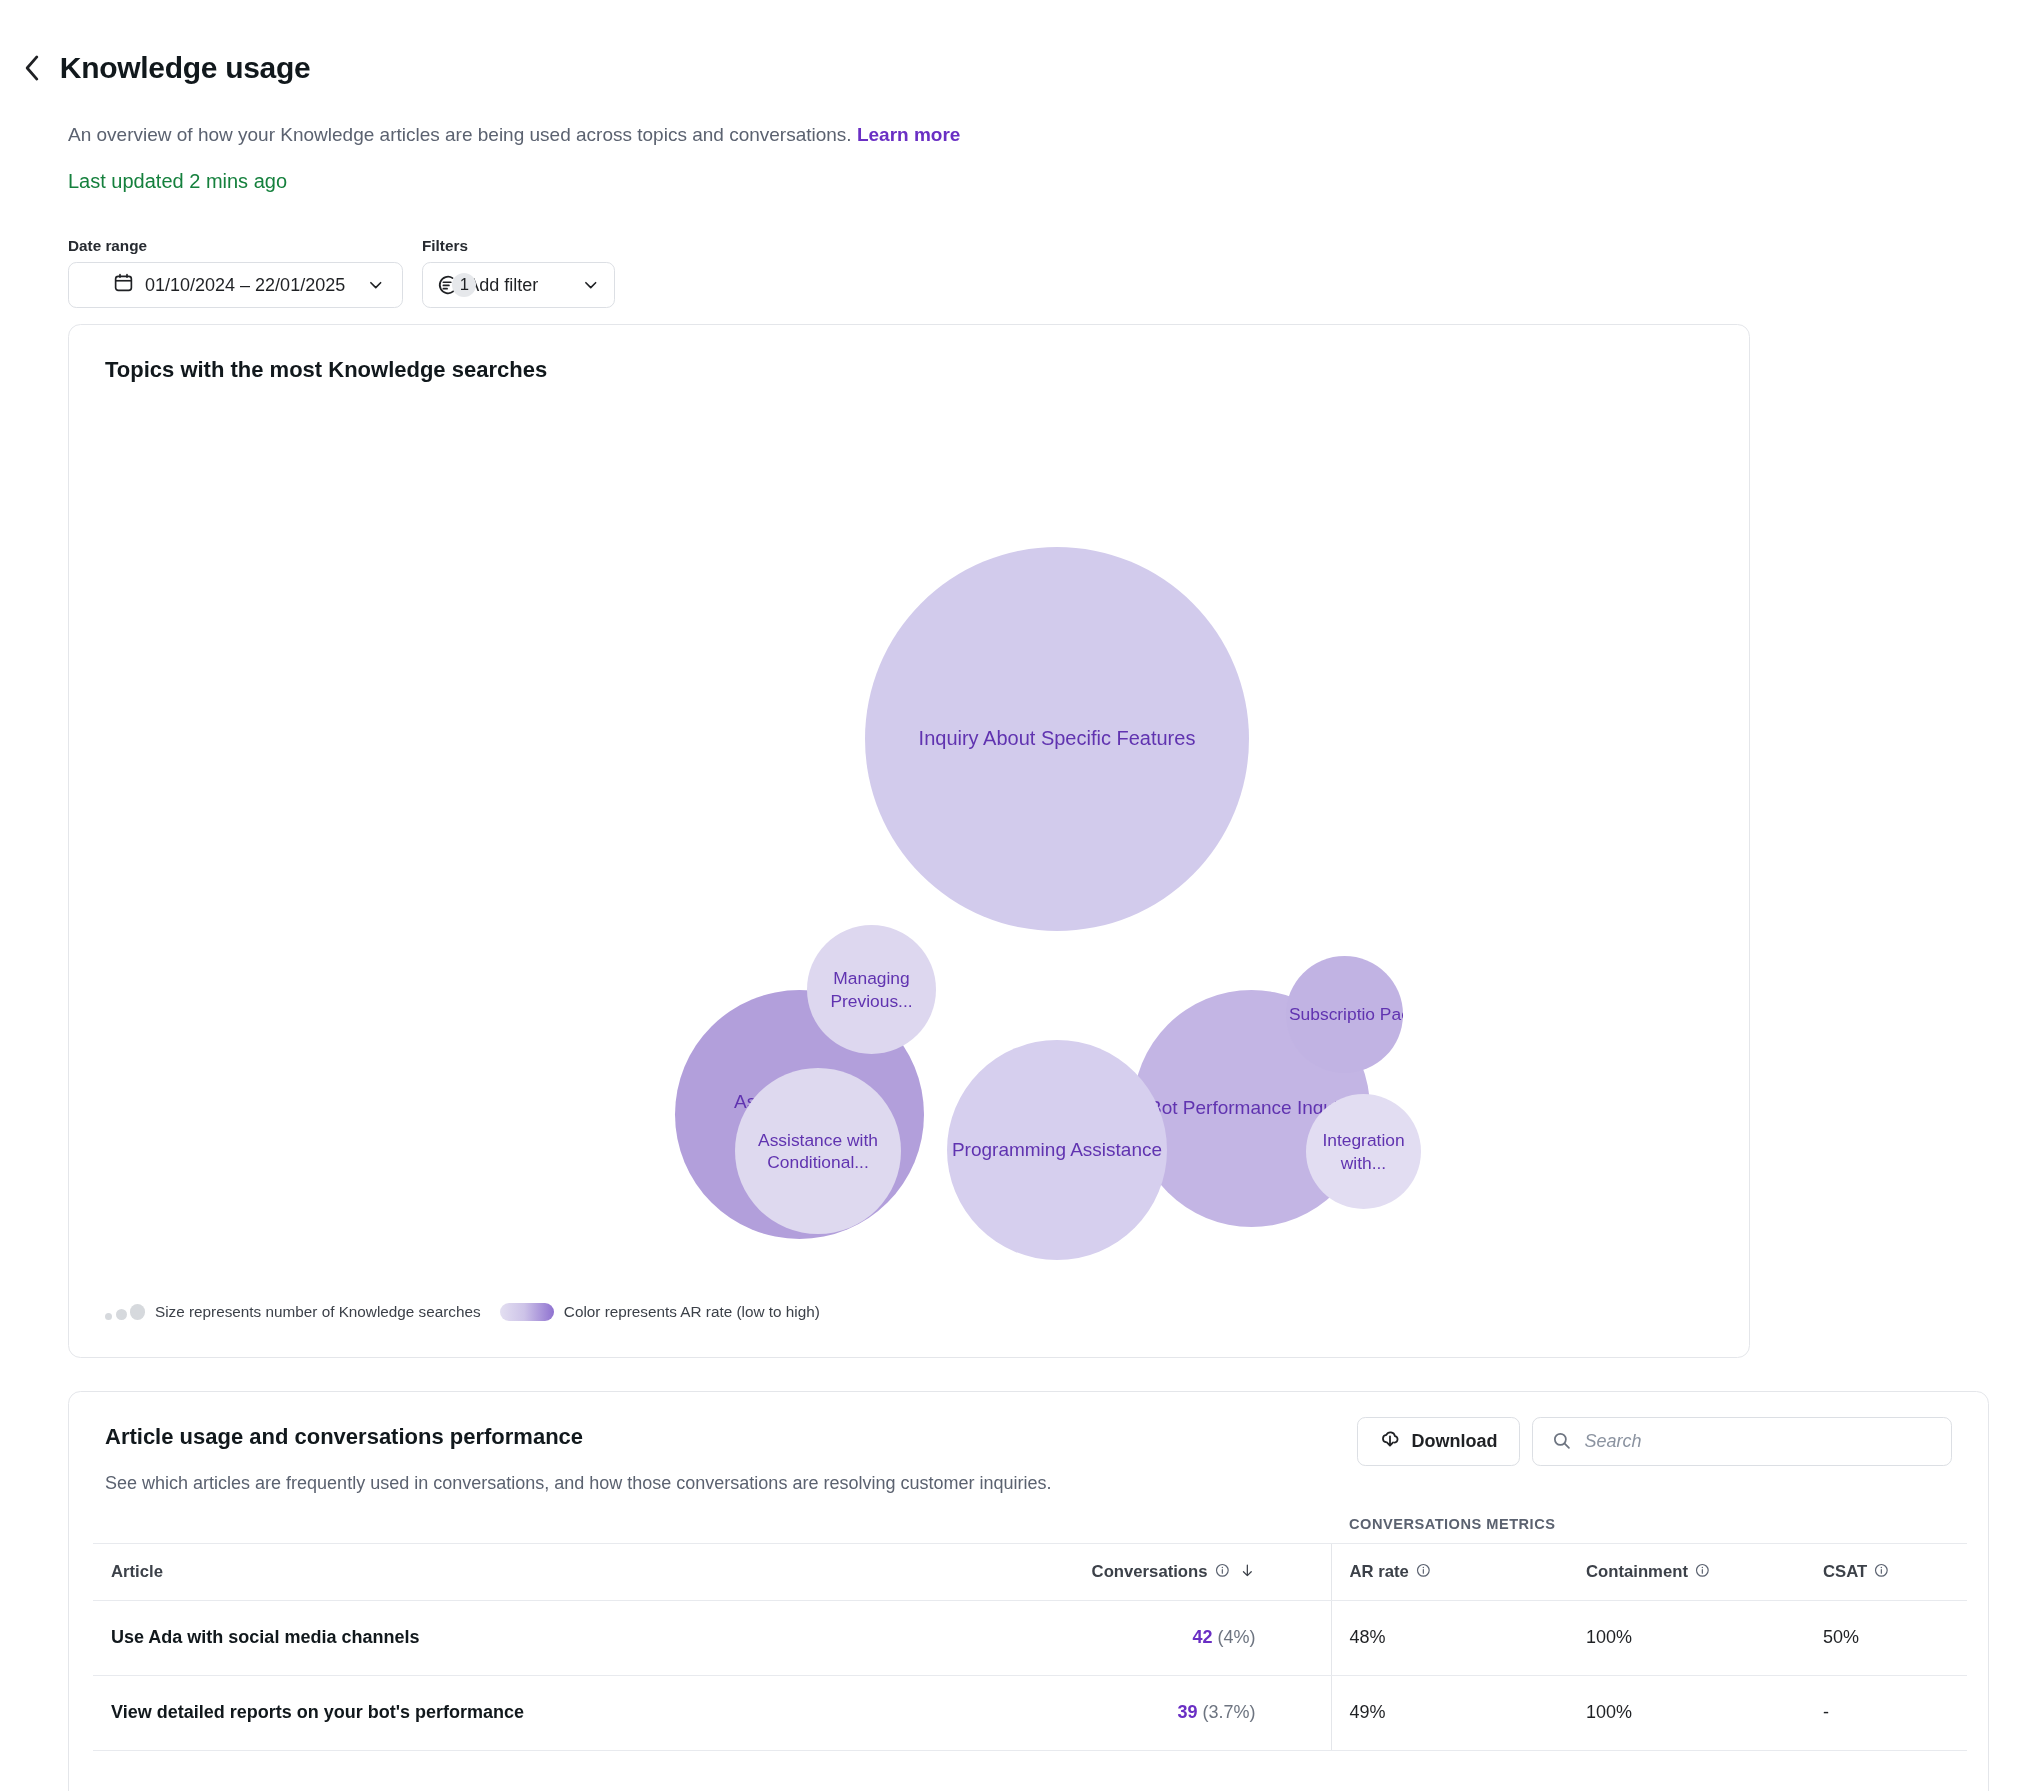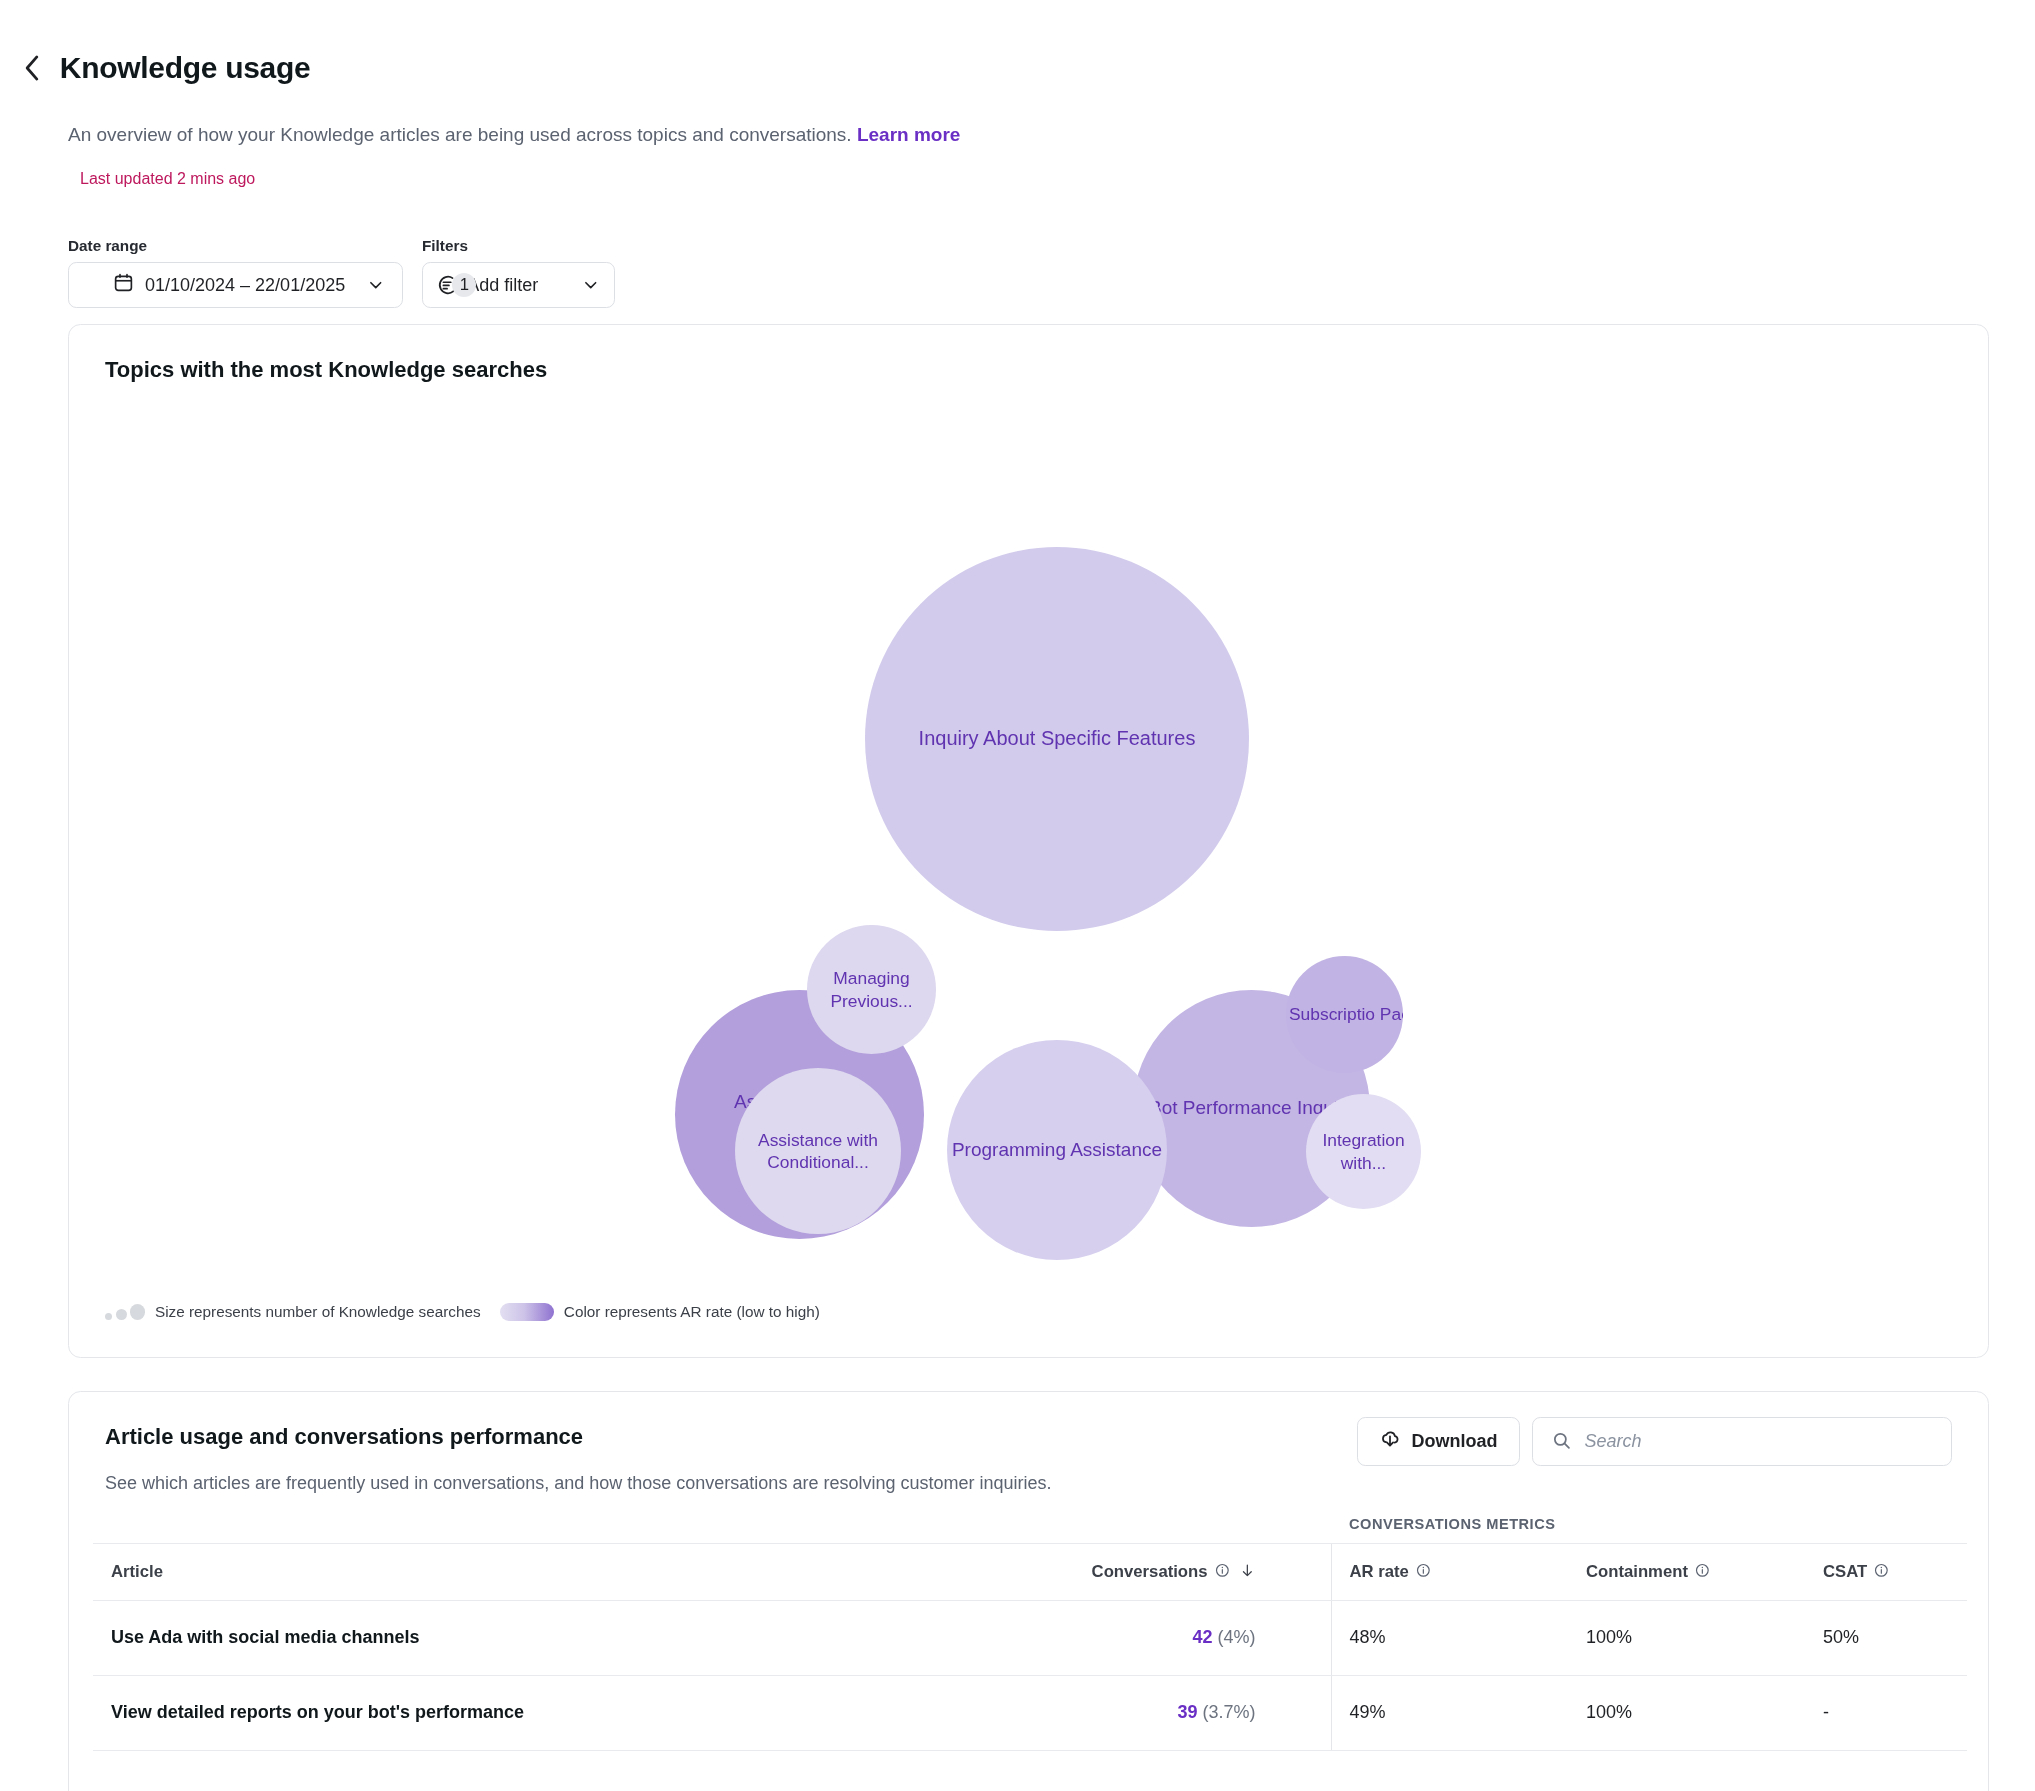--- a/index.html
+++ b/index.html
@@ -40,22 +40,22 @@
     background: #fff; display: flex; align-items: center; justify-content: center;
     cursor: pointer;
   }
 
   .subtitle {
     position: absolute; left: 68px; top: 124px;
     font-size: 19px; color: #5b6270; white-space: nowrap;
   }
   .subtitle a { color: #6a2fc4; font-weight: 700; text-decoration: none; cursor: pointer; }
   .last-updated {
-    position: absolute; left: 80px; top: 170px;
-    font-size: 16px; color: #be185d; white-space: nowrap;
+    position: absolute; left: 68px; top: 170px;
+    font-size: 20px; color: #15803d; white-space: nowrap;
   }
 
   
   .ctl-group { position: absolute; }
   .ctl-label {
     font-size: 15.3px; font-weight: 700; color: #272b31; margin-bottom: 7px;
     white-space: nowrap;
   }
   .ctl-box {
     height: 46px; border: 0.7px solid #dcdfe4; border-radius: 8.3px; background: #fff;
@@ -74,21 +74,21 @@
     display: flex; align-items: center; justify-content: center;
     font-size: 16.7px; color: #1f2124; padding: 0 4.9px;
   }
   .chev { margin-left: auto; display: flex; align-items: center; }
 
   
   .card {
     position: absolute; background: #fff;
     border: 0.7px solid #e4e6ea; border-radius: 12.5px;
   }
-  #bubble-card { left: 68px; top: 324px; width: 1921px; height: 1034px; }
+  #bubble-card { left: 68px; top: 324px; width: 1682px; height: 1034px; }
   #table-card  { left: 68px; top: 1391px; width: 1921px; height: 459px; }
 
   .card-title {
     position: absolute; left: 36px; top: 32px;
     font-size: 22px; font-weight: 700; color: #11181c; white-space: nowrap;
   }
 
   
   .bubble-area { position: absolute; left: 0; top: 77px; width: 1921px; height: 856px; }
   .bubble {

